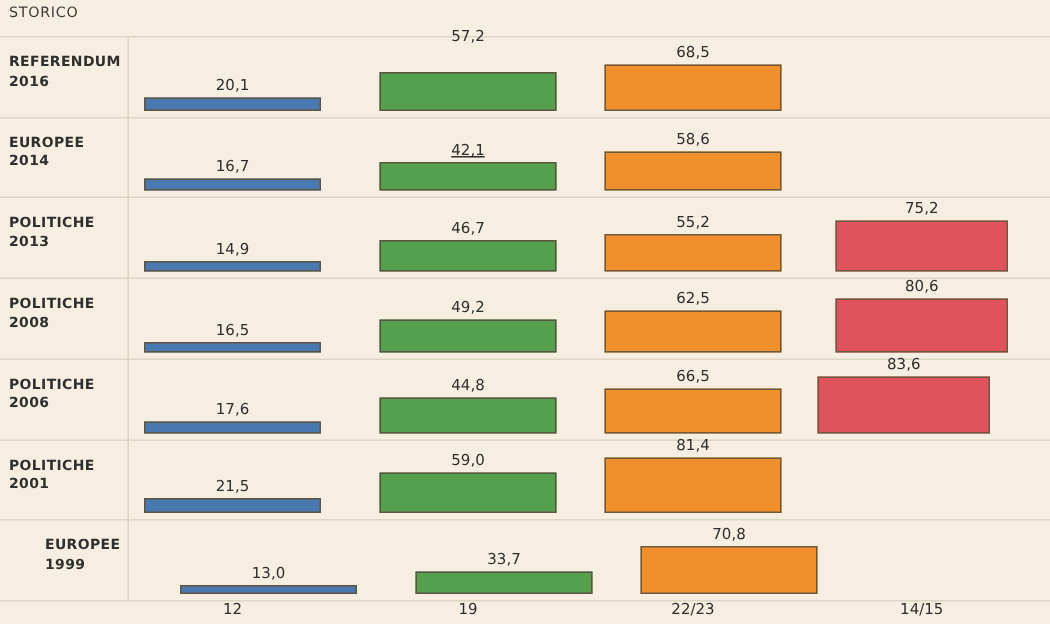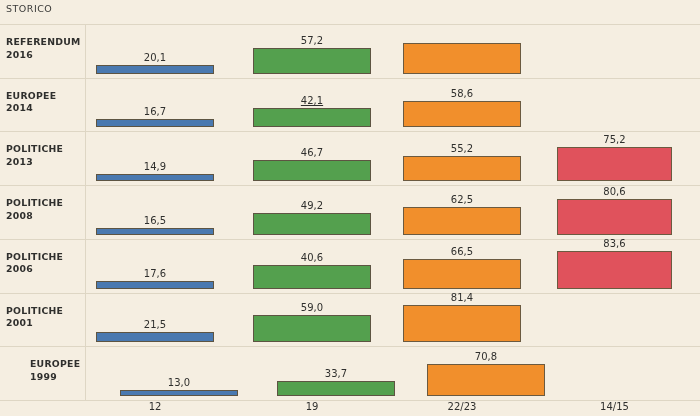--- a/index.html
+++ b/index.html
@@ -85,24 +85,25 @@
 
   <div id="rows">
       <div class="row" style="top: 24px; height: 53.7143px;">
         <div class="row-label" style="top: 12px;">REFERENDUM<br>2016</div>
         <div class="bar-cell" style="left: 96px; width: 118px; height: 50px; bottom: 4px;">
           <div class="bar blue" title="20,1" style="width: 118px; height: 9px;"></div>
           <div class="bar-value" style="bottom: 11px;">20,1</div>
         </div>
         <div class="bar-cell" style="left: 253px; width: 118px; height: 49.7143px; bottom: 4px;">
           <div class="bar green" title="57,2" style="width: 118px; height: 26px;"></div>
-          <div class="bar-value" style="bottom: 28px; margin-top: 12px;">57,2</div>
+          <div class="bar-value" style="bottom: 44px; margin-top: 12px;">57,2</div>
         </div>
         <div class="bar-cell" style="left: 403px; width: 118px; height: 49.7143px; bottom: 4px;">
           <div class="bar orange" title="68,5" style="width: 118px; height: 31px;"></div>
+          <div class="bar-value" style="bottom: 33px;">68,5</div>
         </div>
       </div>
       <div class="row" style="top: 77.7143px; height: 53.7143px;">
         <div class="row-label" style="top: 12px;">EUROPEE 2014</div>
         <div class="bar-cell" style="left: 96px; width: 118px; height: 49.7143px; bottom: 4px;">
           <div class="bar blue" title="16,7" style="width: 118px; height: 8px;"></div>
           <div class="bar-value" style="bottom: 10px;">16,7</div>
         </div>
         <div class="bar-cell" style="left: 253px; width: 118px; height: 49.7143px; bottom: 4px;">
           <div class="bar green" title="42,1" style="width: 118px; height: 19px;"></div>
@@ -152,27 +153,27 @@
         </div>
       </div>
       <div class="row" style="top: 238.857px; height: 53.7143px;">
         <div class="row-label" style="top: 12px;">POLITICHE<br>2006</div>
         <div class="bar-cell" style="left: 96px; width: 118px; height: 49.7143px; bottom: 4px;">
           <div class="bar blue" title="17,6" style="width: 118px; height: 8px;"></div>
           <div class="bar-value" style="bottom: 10px;">17,6</div>
         </div>
         <div class="bar-cell" style="left: 253px; width: 118px; height: 49.7143px; bottom: 4px;">
           <div class="bar green" title="52,1" style="width: 118px; height: 24px;"></div>
-          <div class="bar-value" style="bottom: 26px;">40,6</div>
+          <div class="bar-value" style="bottom: 26px;">44,8</div>
         </div>
         <div class="bar-cell" style="left: 403px; width: 118px; height: 49.7143px; bottom: 4px;">
           <div class="bar orange" title="66,5" style="width: 118px; height: 30px;"></div>
           <div class="bar-value" style="bottom: 32px;">66,5</div>
         </div>
-        <div class="bar-cell" style="left: 557px; width: 115px; height: 68px; bottom: 4px;">
+        <div class="bar-cell" style="left: 545px; width: 115px; height: 68px; bottom: 4px;">
           <div class="bar red" title="83,6" style="width: 115px; height: 38px;"></div>
           <div class="bar-value" style="bottom: 40px;">83,6</div>
         </div>
       </div>
       <div class="row" style="top: 292.571px; height: 53.7143px;">
         <div class="row-label" style="top: 12px;">POLITICHE<br>2001</div>
         <div class="bar-cell" style="left: 96px; width: 118px; height: 49.7143px; bottom: 4px;">
           <div class="bar blue" title="21,5" style="width: 118px; height: 10px;"></div>
           <div class="bar-value" style="bottom: 12px;">21,5</div>
         </div>

